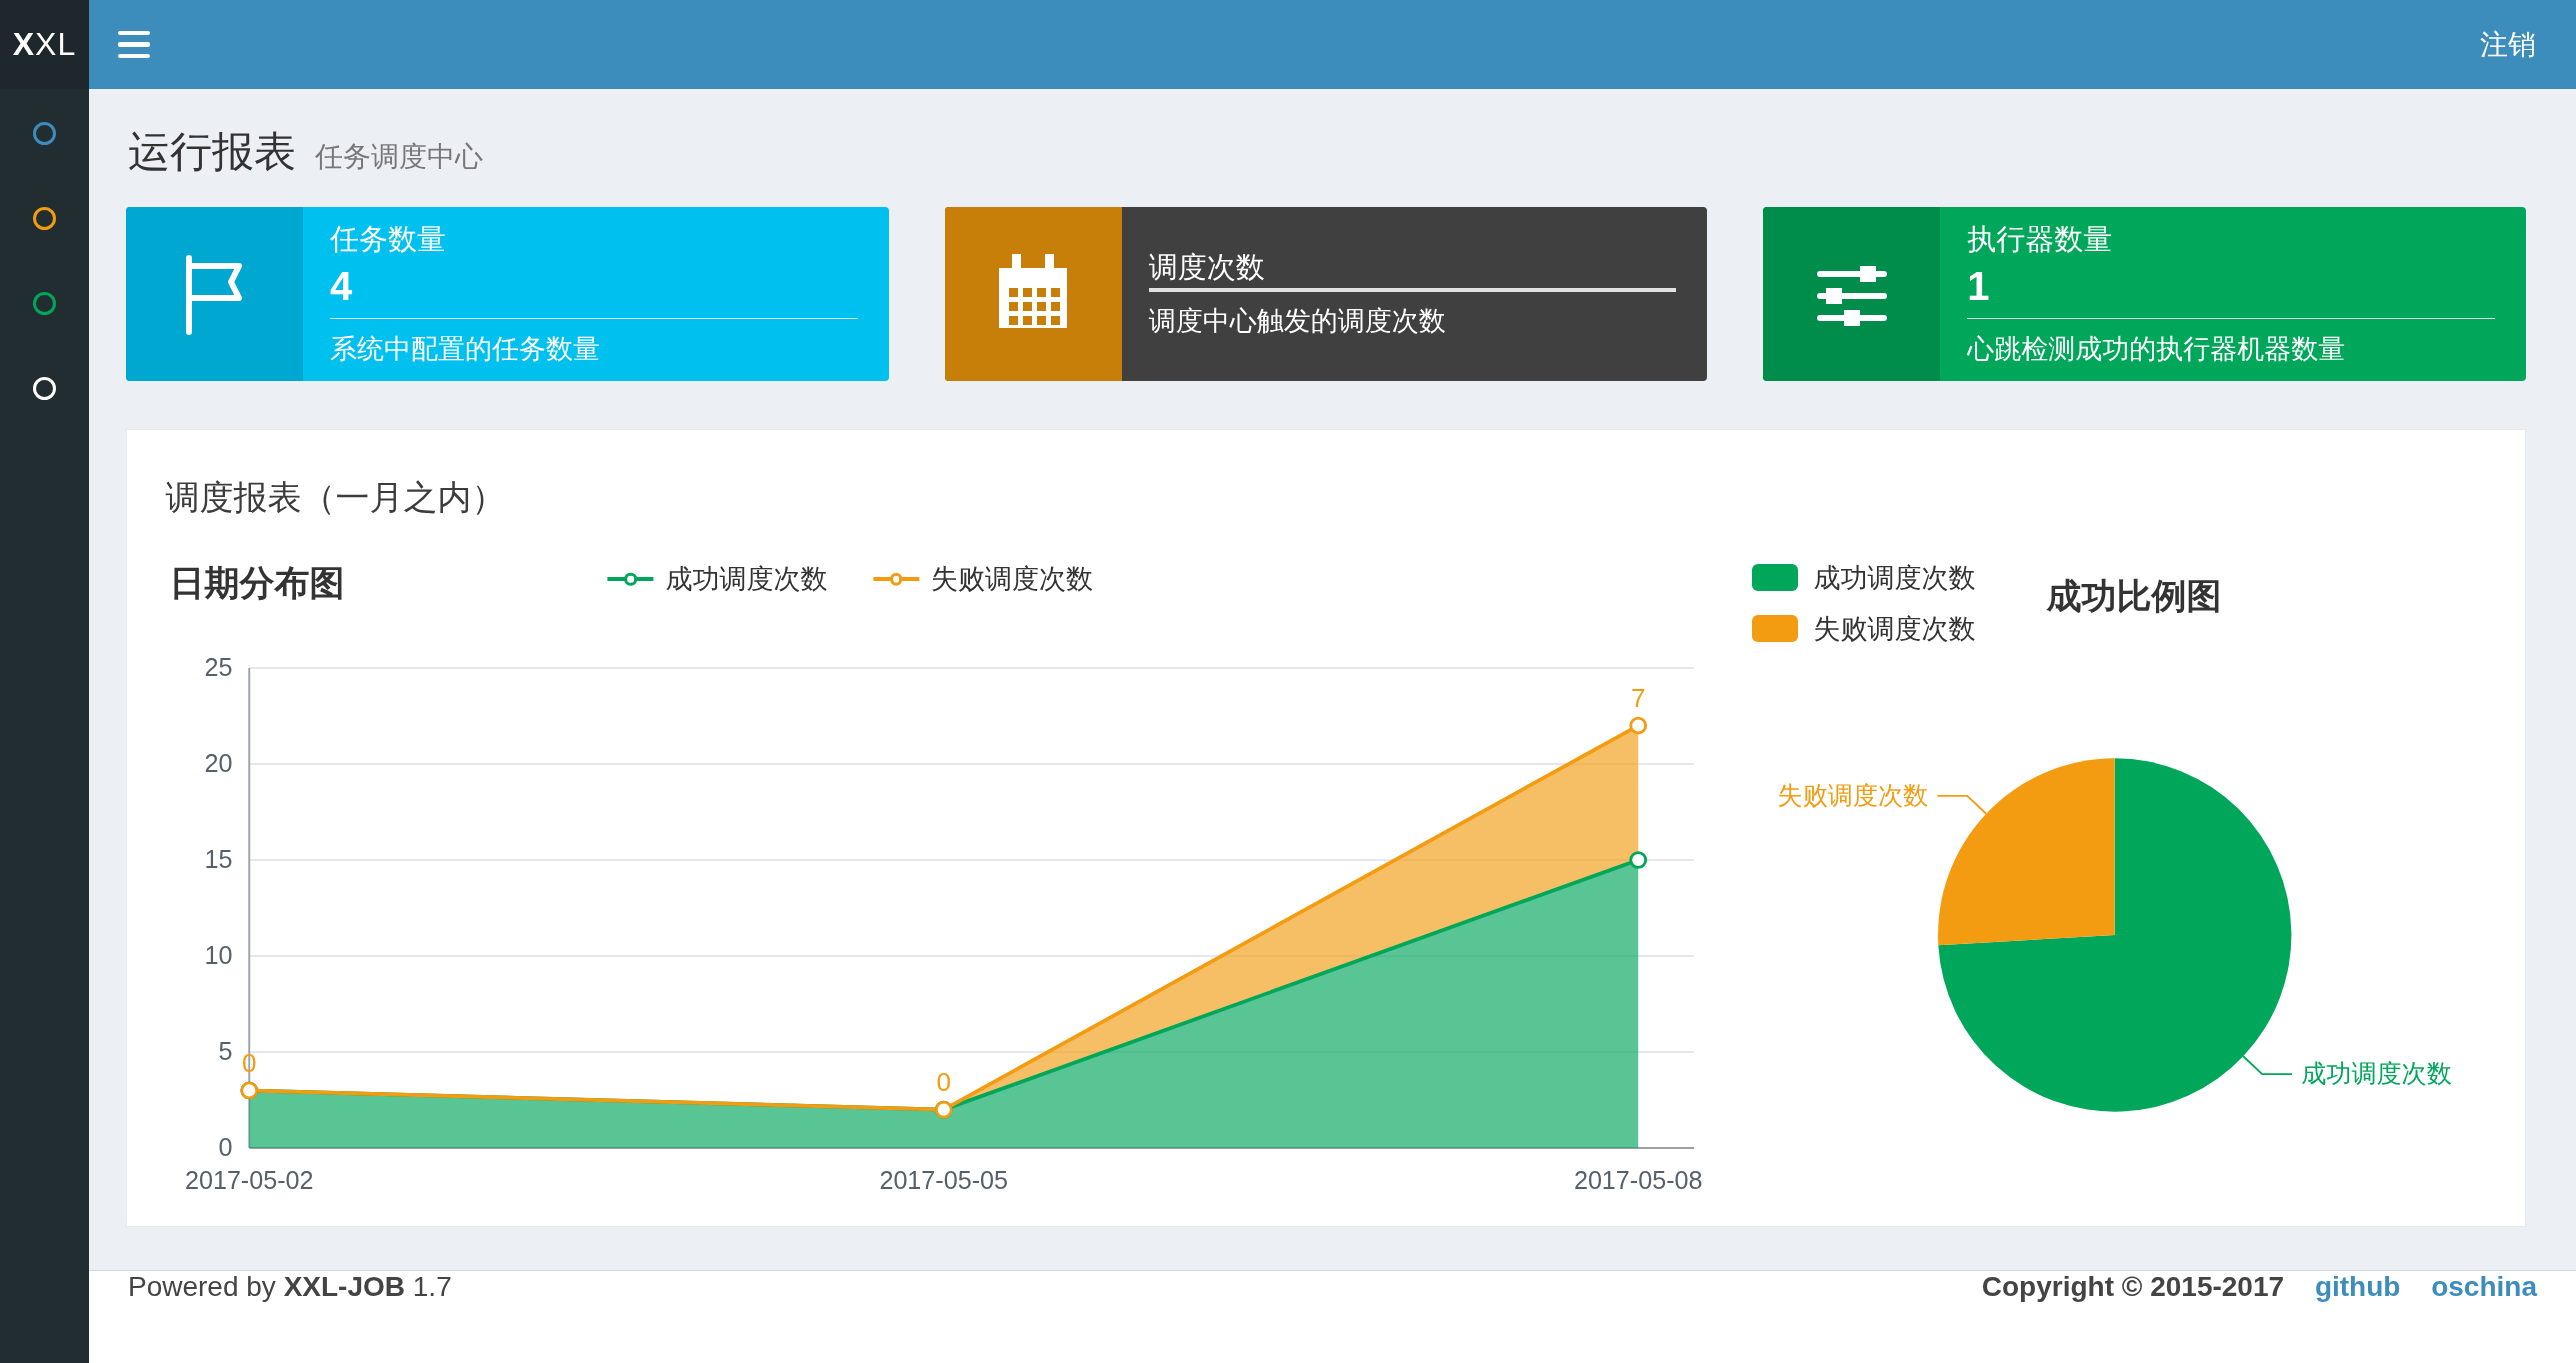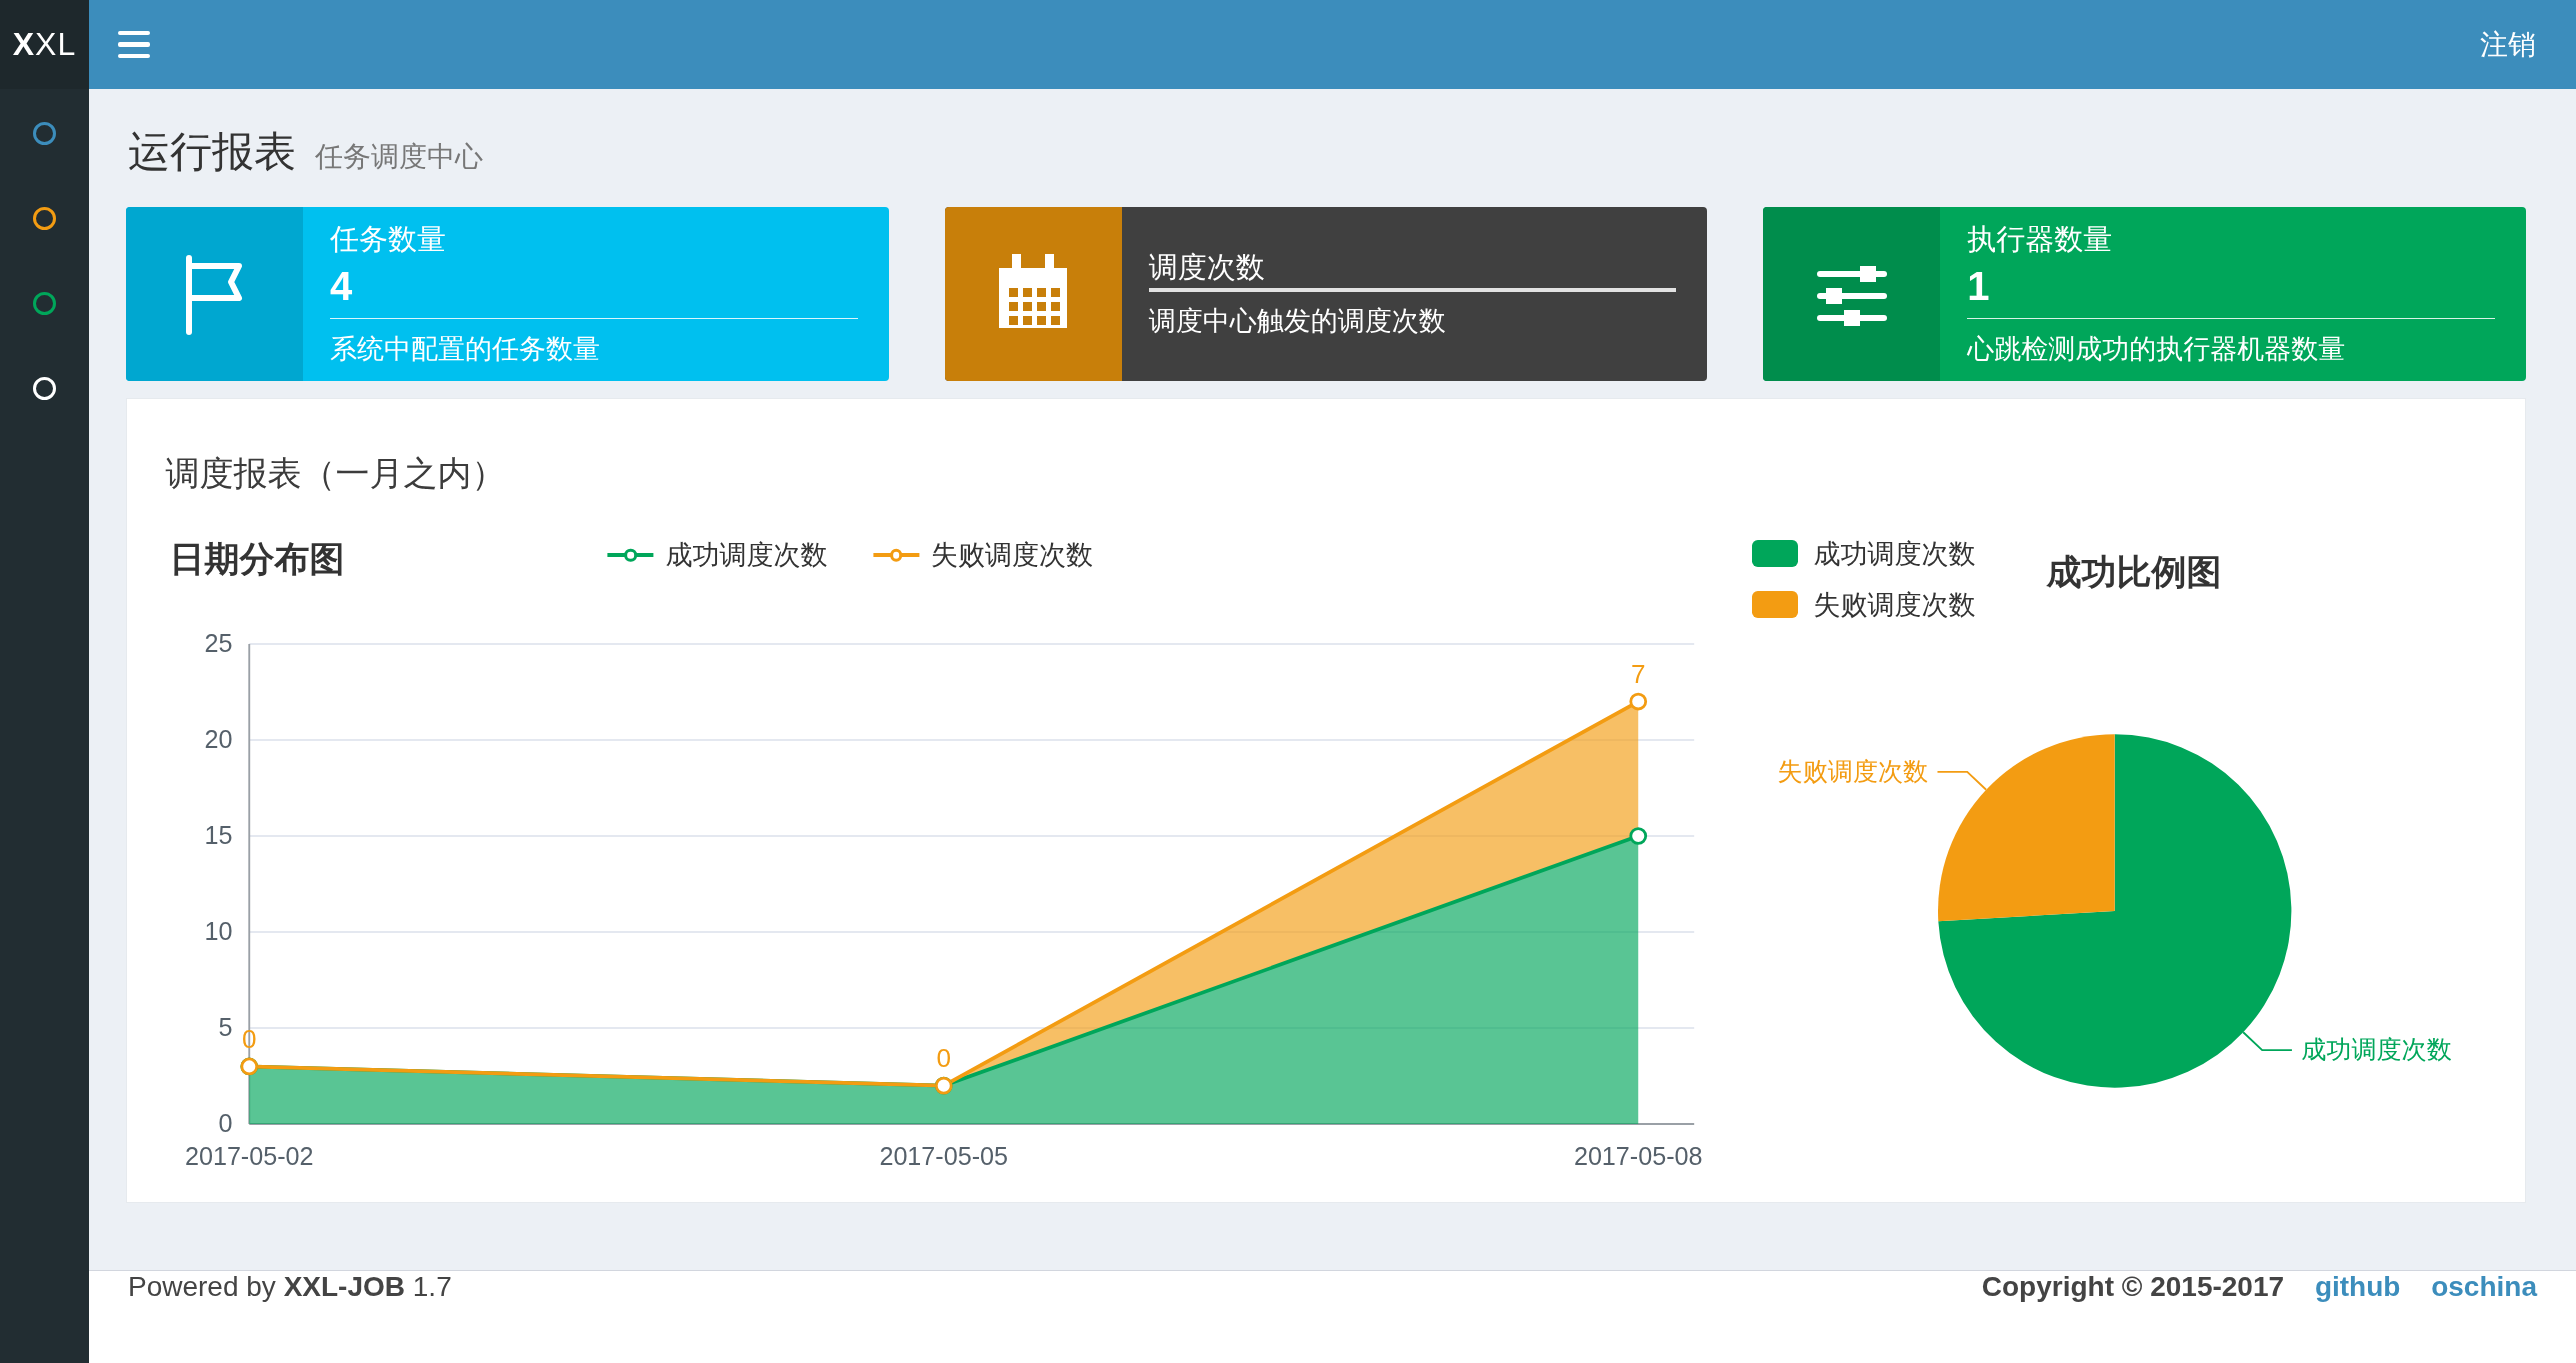--- a/index.html
+++ b/index.html
@@ -19,32 +19,32 @@
   .navbar{height:89px;background:#3c8dbc;display:flex;align-items:center;flex:0 0 auto}
   .hamburger{width:89px;height:89px;display:flex;flex-direction:column;align-items:center;justify-content:center;gap:6.7px;cursor:pointer}
   .hamburger span{width:32px;height:4.8px;background:#fff;border-radius:1.9px}
   .logout{margin-left:auto;color:#fff;font-size:28px;padding:0 40px;text-decoration:none;cursor:pointer}
 
   .content{flex:1;padding:21px 50px 0 37px;min-height:0}
   .page-header{padding:13.5px 1.9px 27px;display:flex;align-items:baseline;gap:19px}
   .page-title{font-size:42px;font-weight:400;color:#333}
   .page-subtitle{font-size:28px;color:#777}
 
-  .info-row{display:flex;gap:56px;margin-bottom:17px}
+  .info-row{display:flex;gap:56px;margin-bottom:48px}
   .info-box{flex:1;display:flex;height:174px;color:#fff;border-radius:3.9px;overflow:hidden}
   .info-icon{width:177px;flex:0 0 auto;display:flex;align-items:center;justify-content:center}
   .info-icon svg{width:100px;height:100px}
   .info-content{flex:1;display:flex;flex-direction:column;justify-content:center;padding:13.5px 31px 13.5px 27px}
   .info-title{font-size:29px}
   .info-number{font-size:40px;font-weight:700;margin:3.9px 0 9.6px}
   .info-line{height:3.9px;background:rgba(255,255,255,.85);margin:0 0 11.6px}
   .info-desc{font-size:27px}
 
   .panel{background:#fff;border:1px solid #e6eaee;padding:31px 29px 23px}
-  .panel-title{font-size:34px;font-weight:500;color:#3c3c3c;margin:21px 0 39px;padding-left:9.6px}
+  .panel-title{font-size:34px;font-weight:500;color:#3c3c3c;margin:14px 0 39px;padding-left:9.6px}
   .charts{display:flex}
   .chart-left{flex:2.08;min-width:0;position:relative;padding-left:13.5px}
   .chart-right{flex:1;min-width:0;display:flex;flex-direction:column;padding-left:35px}
   .chart-header{position:relative;height:66px}
   .chart-title{font-size:35px;font-weight:700;color:#333}
   .area-legend{position:absolute;left:44%;top:1.9px;transform:translateX(-50%);display:flex;gap:46px}
   .area-legend .item{display:flex;align-items:center;gap:11.6px;font-size:27px;color:#333;cursor:pointer;white-space:nowrap}
   .lmark{position:relative;width:46px;height:23px;display:inline-block}
   .lline{position:absolute;left:0;right:0;top:9.6px;height:3.9px}
   .lcircle{position:absolute;left:50%;top:50%;transform:translate(-50%,-50%);width:12.5px;height:12.5px;border-radius:50%;border:3.9px solid;background:#fff}

